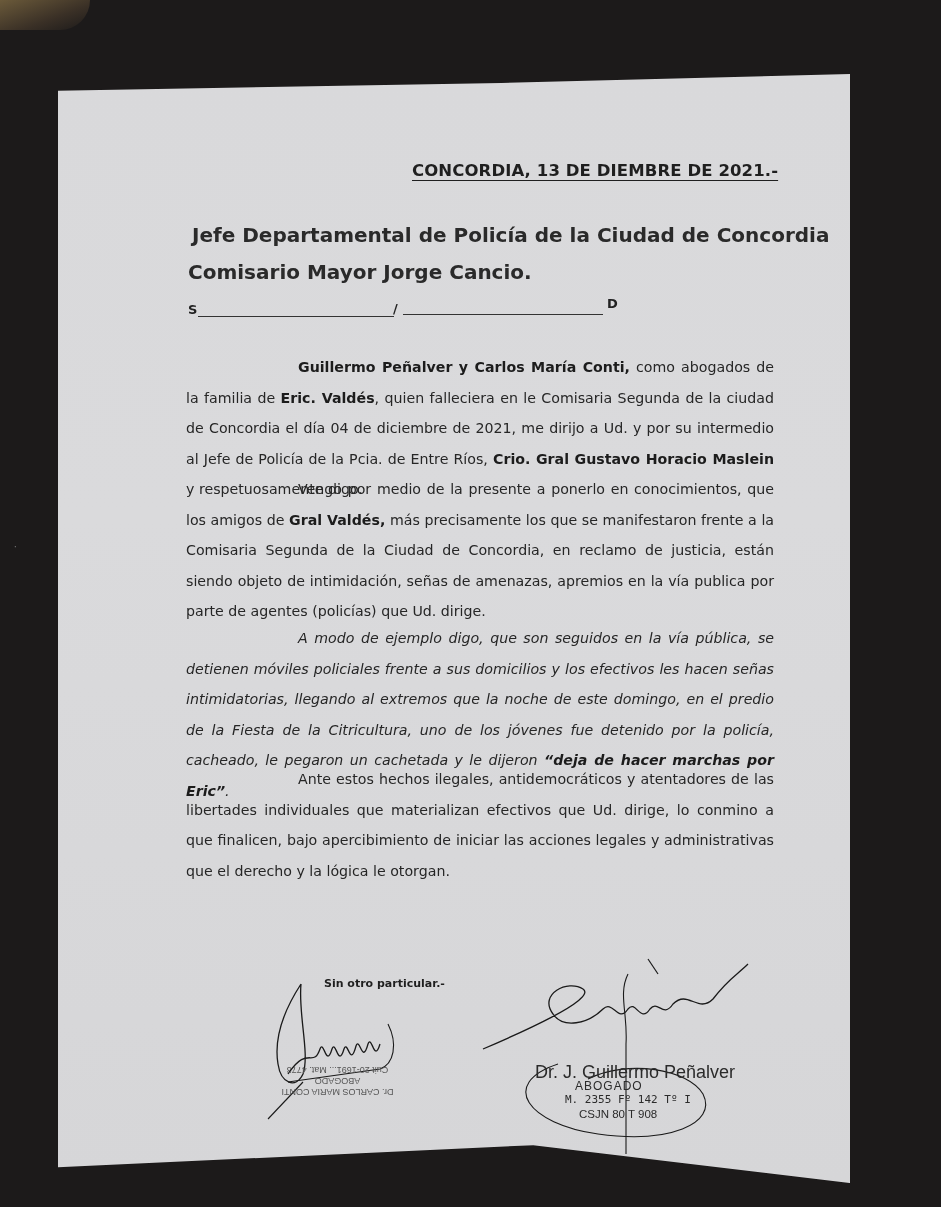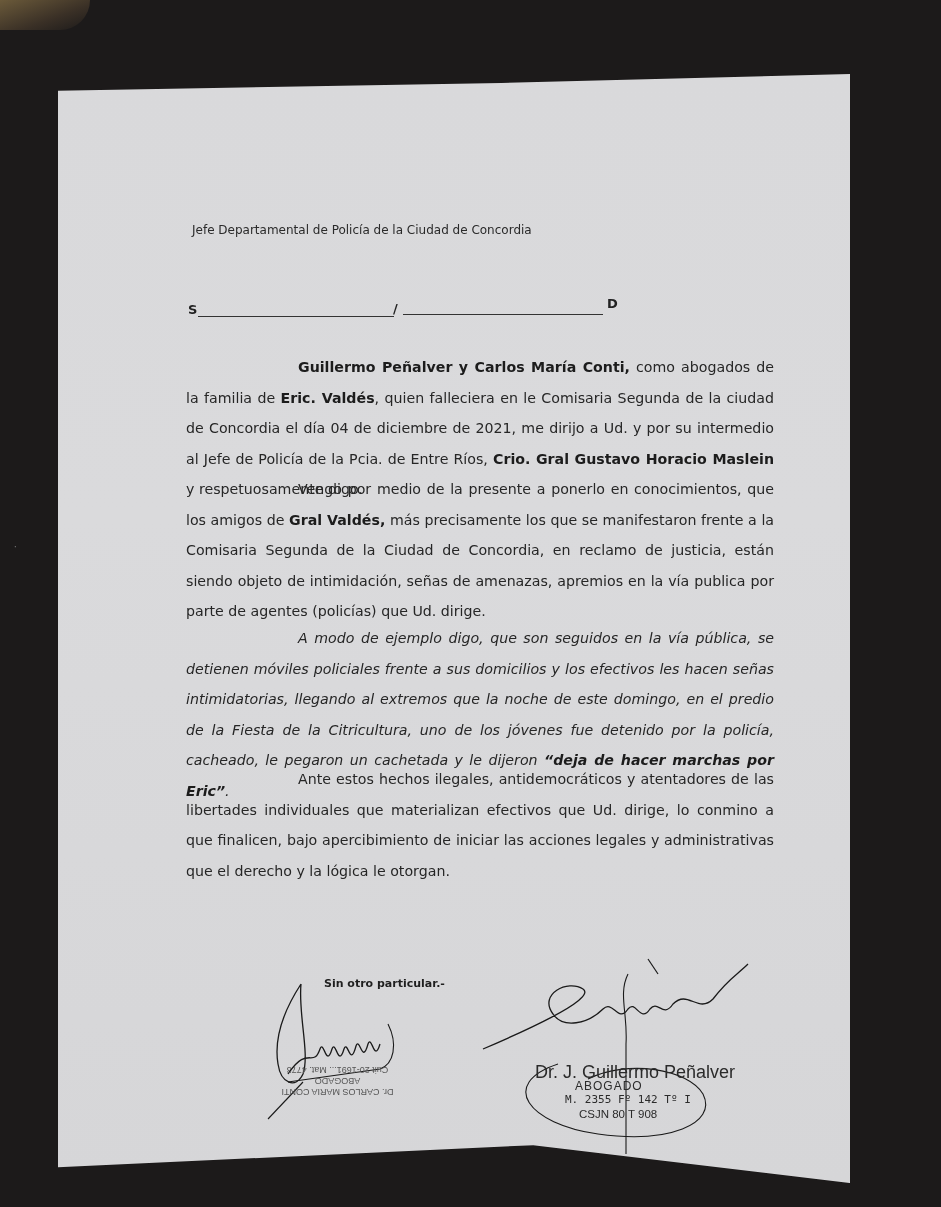--- a/index.html
+++ b/index.html
@@ -19,21 +19,21 @@
       background: linear-gradient(180deg, #d9d9db 0%, #dadadc 40%, #d6d6d8 100%);
       clip-path: polygon(0 1.5%, 56% 0.8%, 100% 0, 101% 100%, 60% 96.5%, 0 98.5%);
       color: #222;
     }
     .date {
       position: absolute; left: 354px; top: 87px;
       font-size: 16.5px; font-weight: bold; letter-spacing: 0.1px;
       text-decoration: underline; text-underline-offset: 4px;
       color: #1f1f1f;
     }
-    .addr { position: absolute; font-size: 12px; font-weight: normal; color: #2a2a2a; text-align: right; }
+    .addr { position: absolute; font-size: 20px; font-weight: bold; color: #2a2a2a; text-align: right; }
     .addr1 { left: 134px; top: 149px; }
     .addr2 { left: 130px; top: 186px; }
     .sd {
       position: absolute; left: 130px; top: 222px; width: 430px; height: 20px;
       font-size: 13px; font-weight: bold;
     }
     .sd .s { position: absolute; left: 0; top: 6px; }
     .sd .line1 { position: absolute; left: 10px; top: 20px; width: 196px; border-top: 1px solid #333; }
     .sd .slash { position: absolute; left: 205px; top: 5px; }
     .sd .line2 { position: absolute; left: 215px; top: 18px; width: 200px; border-top: 1px solid #333; }
@@ -79,22 +79,24 @@
     }
   </style>
 </head>
 <body>
 
 <div class="bg-tan"></div>
 <div class="mark-left">·</div>
 
 <div class="paper">
 
+  <div class="date">CONCORDIA, 13 DE DIEMBRE DE 2021.-</div>
 
   <div class="addr addr1">Jefe Departamental de Policía de la Ciudad de Concordia</div>
+  <div class="addr addr2">Comisario Mayor Jorge Cancio.</div>
 
   <div class="sd">
     <span class="s">S</span>
     <span class="line1"></span>
     <span class="slash">/</span>
     <span class="line2"></span>
     <span class="d">D</span>
   </div>
 
   <div class="body-text p1">

